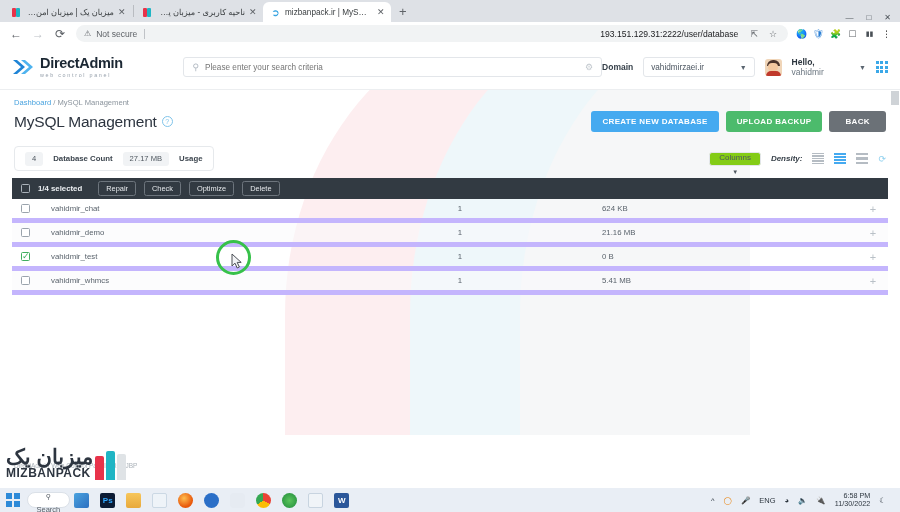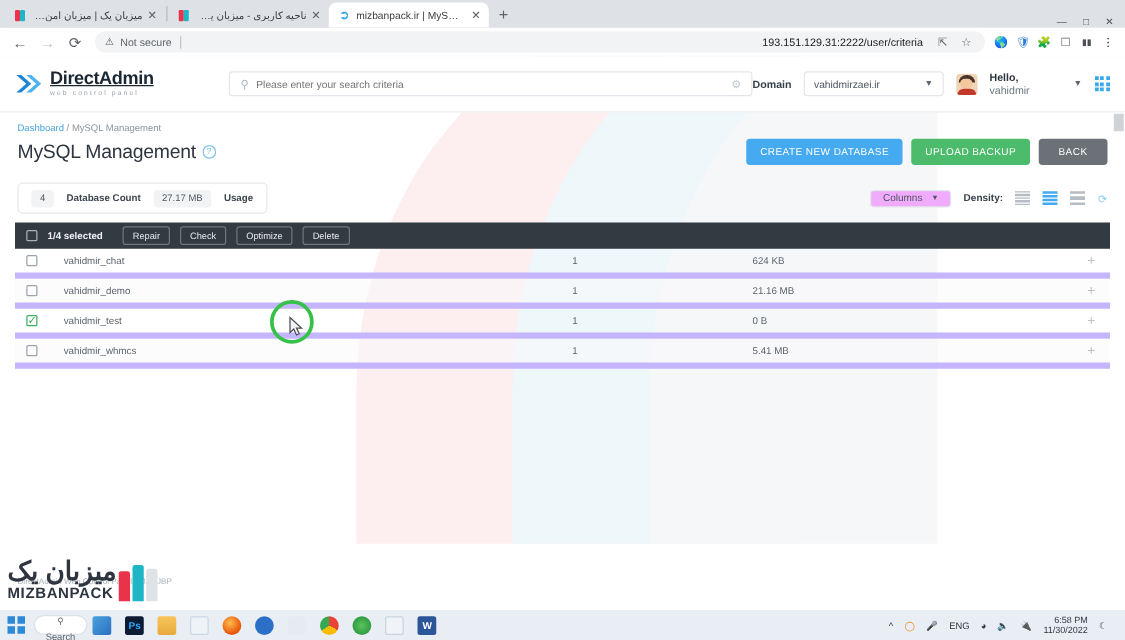--- a/index.html
+++ b/index.html
@@ -139,21 +139,21 @@
   }
   .ptitle { font-size:15.5px; color:#2d3540; font-weight:normal; letter-spacing:-0.2px; }
   .help-ic {
     width:11px;height:11px;border:1px solid #7fc4ea;border-radius:50%;
     color:#7fc4ea;font-size:7px;display:inline-flex;align-items:center;
     justify-content:center;margin-left:5px;
   }
   .title-btns { margin-left:auto; display:flex; gap:7px; }
   .btn {
     height:21px; border-radius:3px; color:#fff; font-size:8px;
-    font-weight:normal; letter-spacing:0.35px; display:flex;
+    font-weight:bold; letter-spacing:0.35px; display:flex;
     align-items:center; justify-content:center; padding:0 11px;
   }
   .btn-blue { background:#45aaf0; }
   .btn-green { background:#4cbb6c; }
   .btn-gray { background:#6b7177; padding:0 16px; }
 
   .statsbar {
     position:relative; z-index:3; margin:14px 14px 0 14px;
     display:flex; align-items:center;
   }
@@ -163,23 +163,24 @@
   }
   .chip {
     background:#f1f3f5; border-radius:3px; font-size:7.6px; color:#4e575f;
     padding:2.5px 7px;
   }
   .stat-lbl { font-size:7.8px; color:#3d464f; font-weight:bold; }
   .tools-right { margin-left:auto; display:flex; align-items:center; gap:10px; }
   .cols-btn {
     border:1px solid #e3e6ea; border-radius:3px; height:14px; padding:0 9px;
     display:flex; align-items:center; gap:7px; font-size:8px; color:#4e575f;
-    background:#f0abfc;
-  }
-  .dens-lbl { font-size:8px; color:#39424b; font-weight:bold; }
+    background:#84cc16;
+    flex-direction:column;
+  }
+  .dens-lbl { font-size:8px; color:#39424b; font-weight:bold;font-style:italic; }
   .dens-ic { width:12px; height:11px; display:flex; flex-direction:column; justify-content:space-between; }
   .dens-ic i { display:block; height:1.6px; background:#b5bcc3; }
   .dens-ic.sel i { background:#45aaf0; }
   .dens-ic.d1 i { height:1.1px; }
   .dens-ic.d3 i { height:2.2px; }
   .refresh-ic { font-size:9px; color:#8fd0ee; }
 
   
   .tbl { position:relative; z-index:3; margin:7px 12px 0 12px; }
   .tbl-head {
@@ -287,21 +288,21 @@
 
   <div class="toolbar">
     <span class="nav-btn">←</span>
     <span class="nav-btn disabled">→</span>
     <span class="nav-btn">⟳</span>
 
     <div class="omnibox">
       <span class="warn-ico">⚠</span>
       <span class="notsecure">Not secure</span>
       <span class="om-div"></span>
-      <span class="om-url">193.151.129.31:2222/user/criteria</span>
+      <span class="om-url">193.151.129.31:2222/user/database</span>
       <span class="om-ic">⇱</span>
       <span class="om-ic">☆</span>
     </div>
 
     <span class="ext-ic">🌎</span>
     <span class="ext-ic" style="color:#2b7fd4;">🛡</span>
     <span class="ext-ic" style="color:#5f6368;">🧩</span>
     <span class="ext-ic" style="color:#5f6368;">☐</span>
     <span class="ext-ic" style="color:#4a5056;font-size:7px;">▮▮</span>
     <span class="ext-ic">⋮</span>
@@ -315,21 +316,21 @@
 
     <div class="da-header">
       <div class="logo">
         <span class="logo-mark">
           <svg width="22" height="18" viewBox="0 0 22 18">
             <path d="M1 2 L9 9 L1 16 L5 16 L13 9 L5 2 Z" fill="#1f84d6"></path>
             <path d="M9 2 L17 9 L9 16 L13 16 L21 9 L13 2 Z" fill="#4fb3ef"></path>
           </svg>
         </span>
         <span class="logo-txt">
-          <span class="logo-t1" style="display:block;text-decoration:underline;">DirectAdmin</span>
+          <span class="logo-t1" style="display:block;">DirectAdmin</span>
           <span class="logo-t2" style="display:block;">web control panel</span>
         </span>
       </div>
 
       <div class="searchbox">
         <span class="sb-ico">⚲</span>
         <input placeholder="Please enter your search criteria" style="">
         <span class="sb-gear">⚙</span>
       </div>
 

